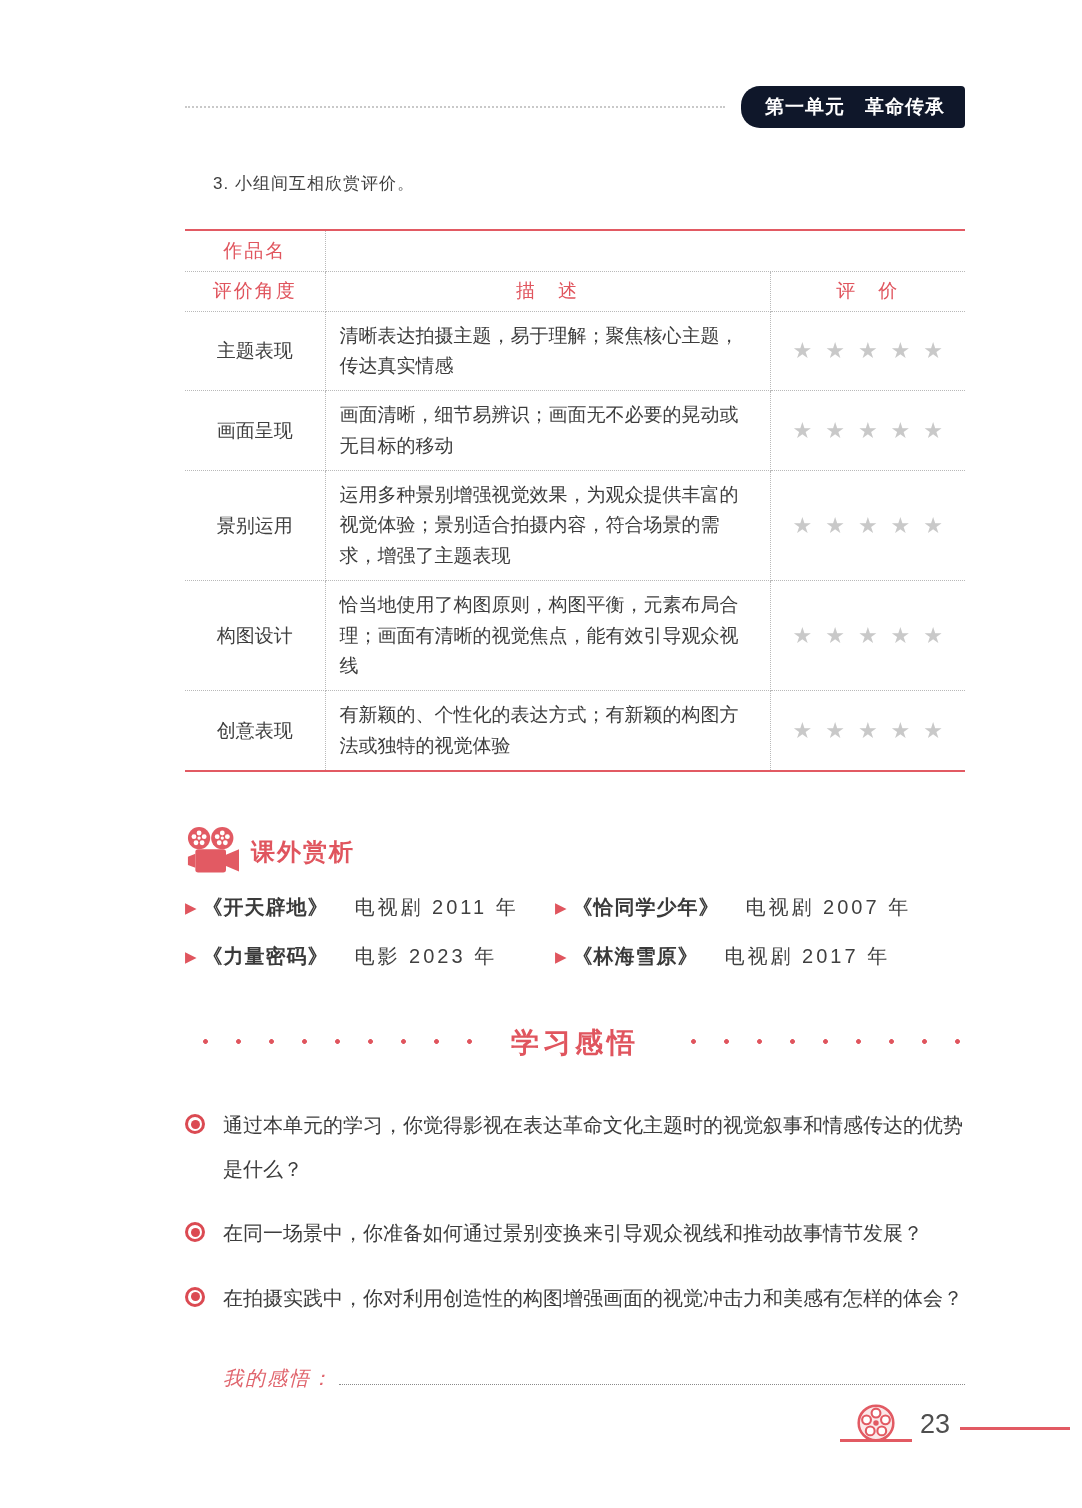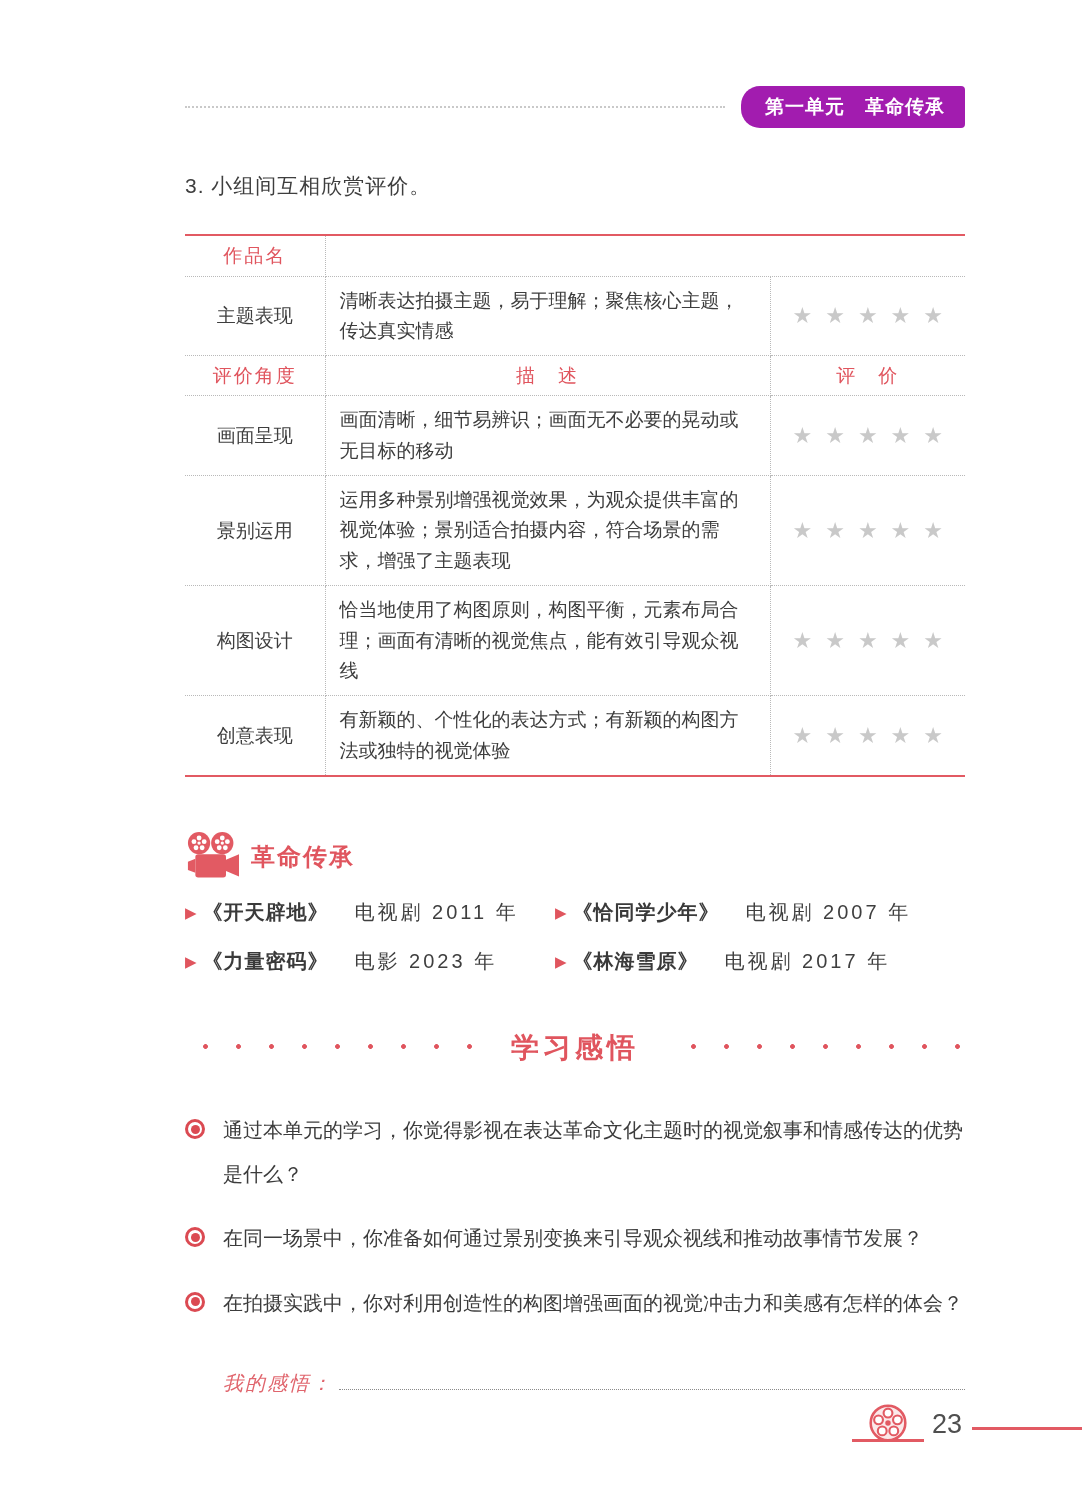--- a/index.html
+++ b/index.html
@@ -8,27 +8,27 @@
     position:relative; width:1082px; height:1508px; background:#ffffff;
     font-family:"Liberation Sans","DejaVu Sans",sans-serif; color:#3e3e3e;
     overflow:hidden;
   }
   .content { padding-left:185px; padding-right:117px; }
 
   
   .header { display:flex; align-items:center; margin-top:88px; height:38px; }
   .header .dotline { flex:1; height:0; border-bottom:2px dotted #c9c9c9; margin-right:16px; }
   .badge {
-    background:#a21caf; color:#ffffff; font-size:19px; font-weight:bold;
+    background:#0f172a; color:#ffffff; font-size:19px; font-weight:bold;
     padding:8px 20px 8px 24px; border-radius:19px 4px 4px 19px;
     letter-spacing:1px; white-space:nowrap;
   }
 
   
-  .sec-heading { margin-top:46px; font-size:21px; color:#3e3e3e; letter-spacing:1px; }
+  .sec-heading { margin-top:46px; font-size:17px; color:#3e3e3e; letter-spacing:1px;margin-left:28px; }
 
   
   table.rubric {
     margin-top:34px; width:780px; border-collapse:collapse;
     border-top:2px solid #e25a63; border-bottom:2px solid #e25a63;
     font-size:19px;
   }
   table.rubric td { border:1px dotted #b9b9b9; vertical-align:middle; }
   table.rubric td:first-child { border-left:none; }
   table.rubric td:last-child { border-right:none; }
@@ -75,21 +75,21 @@
   }
   .qbullet::after { content:""; width:9px; height:9px; background:#db4a52; border-radius:50%; }
 
   
   .mynote { display:flex; align-items:baseline; margin-top:40px; padding-left:38px;
     font-family:"DejaVu Serif","Liberation Serif",serif; }
   .mynote .lab { color:#e0656d; font-size:20px; white-space:nowrap; letter-spacing:2px;font-style:italic; }
   .mynote .line { flex:1; border-bottom:1px dotted #8a8a8a; height:24px; margin-left:6px; }
 
   
-  .footer { position:absolute; top:1402px; right:0; display:flex; align-items:flex-end; }
+  .footer { position:absolute; top:1402px; right:12px; display:flex; align-items:flex-end; }
   .reelwrap { display:flex; flex-direction:column; align-items:center; }
   .reelwrap .reel { width:42px; height:42px; }
   .reelwrap .ul { width:72px; height:3px; background:#e25a63; margin-top:-5px; }
   .pagenum { font-size:27px; color:#4f4f4f; margin:0 10px 2px 8px;
     font-family:"Liberation Sans",sans-serif; font-weight:300; }
   .footer .longline { width:110px; height:3px; background:#e25a63; margin-bottom:12px; }
 </style>
 </head>
 <body>
 
@@ -103,28 +103,28 @@
 
     <div class="sec-heading">3. 小组间互相欣赏评价。</div>
 
     <table class="rubric">
       <tbody>
           <tr>
         <td class="col-angle red-th cell-workname">作品名</td>
         <td colspan="2"></td>
       </tr>
       <tr>
-        <td class="col-angle cell-angle">主题表现</td>
-        <td class="col-desc cell-desc">清晰表达拍摄主题，易于理解；聚焦核心主题，传达真实情感</td>
-        <td class="col-rate"><span class="stars">★★★★★</span></td>
-      </tr>
-      <tr>
         <td class="col-angle red-th cell-headrow">评价角度</td>
         <td class="col-desc red-th cell-headrow">描　述</td>
         <td class="col-rate red-th cell-headrow">评　价</td>
+      </tr>
+      <tr>
+        <td class="col-angle cell-angle">主题表现</td>
+        <td class="col-desc cell-desc">清晰表达拍摄主题，易于理解；聚焦核心主题，传达真实情感</td>
+        <td class="col-rate"><span class="stars">★★★★★</span></td>
       </tr>
       <tr>
         <td class="col-angle cell-angle">画面呈现</td>
         <td class="col-desc cell-desc">画面清晰，细节易辨识；画面无不必要的晃动或无目标的移动</td>
         <td class="col-rate"><span class="stars">★★★★★</span></td>
       </tr>
       <tr>
         <td class="col-angle cell-angle">景别运用</td>
         <td class="col-desc cell-desc">运用多种景别增强视觉效果，为观众提供丰富的视觉体验；景别适合拍摄内容，符合场景的需求，增强了主题表现</td>
         <td class="col-rate"><span class="stars">★★★★★</span></td>
@@ -159,21 +159,21 @@
             <circle cx="20.5" cy="11.5" r="2.6"></circle>
             <circle cx="15" cy="13" r="1.8"></circle>
           <circle cx="40" cy="7.5" r="2.6"></circle>
             <circle cx="34.5" cy="11.5" r="2.6"></circle>
             <circle cx="36.7" cy="18" r="2.6"></circle>
             <circle cx="43.3" cy="18" r="2.6"></circle>
             <circle cx="45.5" cy="11.5" r="2.6"></circle>
             <circle cx="40" cy="13" r="1.8"></circle>
         </g>
       </svg>
-      <span class="t">革命传承</span>
+      <span class="t">课外赏析</span>
     </div>
 
     <div class="films">
       <div class="film">
         <span class="tri">▶</span>
         <span class="ft">《开天辟地》</span>
         <span class="fm">电视剧 2011 年</span>
       </div>
       <div class="film">
         <span class="tri">▶</span>

